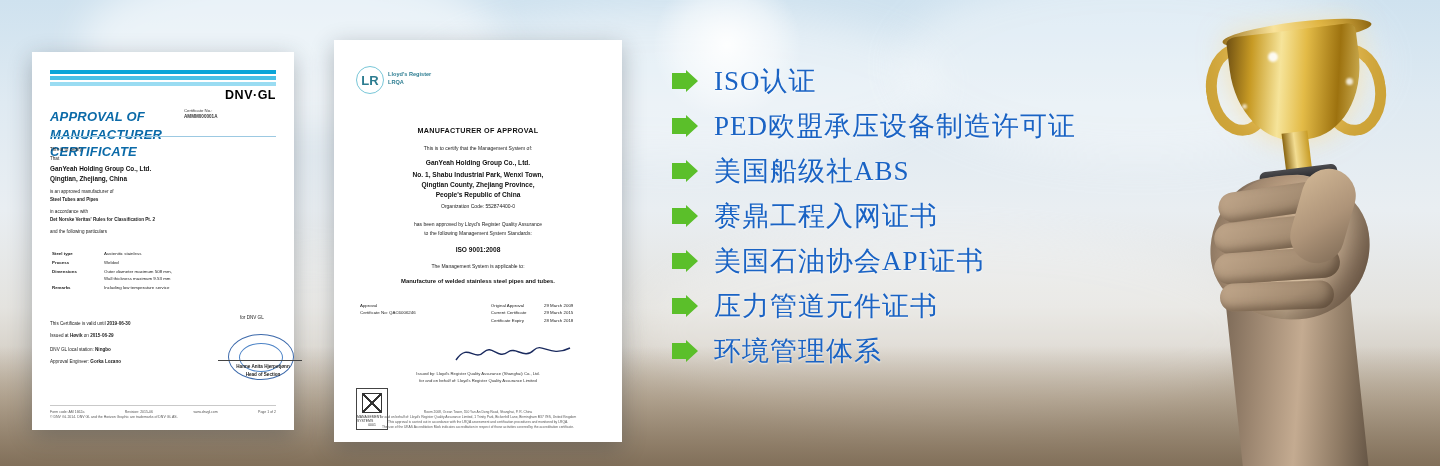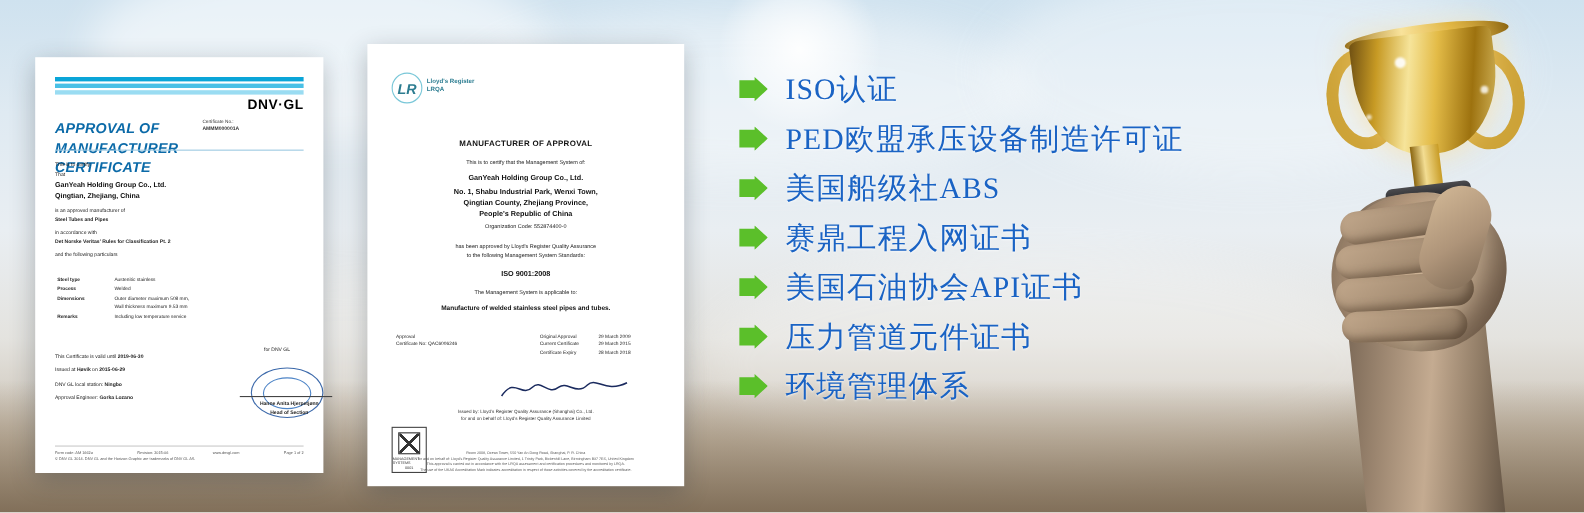--- a/index.html
+++ b/index.html
@@ -207,21 +207,21 @@
     border-top: 1px solid #c9c9c9; padding-top: 4px;
   }
   .footer-row { display: flex; justify-content: space-between; }
 
   
   .lr-logo-box {
     position: absolute; left: 22px; top: 26px;
     width: 26px; height: 26px;
     border: 1.6px solid #79c7d8; border-radius: 14px;
     color: #2c7c90; font-size: 13px; font-weight: bold;
-    display: flex; align-items: center; justify-content: center; font-style: italic;
+    display: flex; align-items: center; justify-content: center;
   }
   .lr-logo-text {
     position: absolute; left: 54px; top: 30px;
     font-size: 5.6px; color: #2e7e92; line-height: 1.5; font-weight: bold;
   }
   .lr-title {
     position: absolute; left: 0; right: 0; top: 86px;
     text-align: center; font-size: 7.2px; font-weight: bold; color: #111; letter-spacing: .3px;
   }
   .lr-center {

